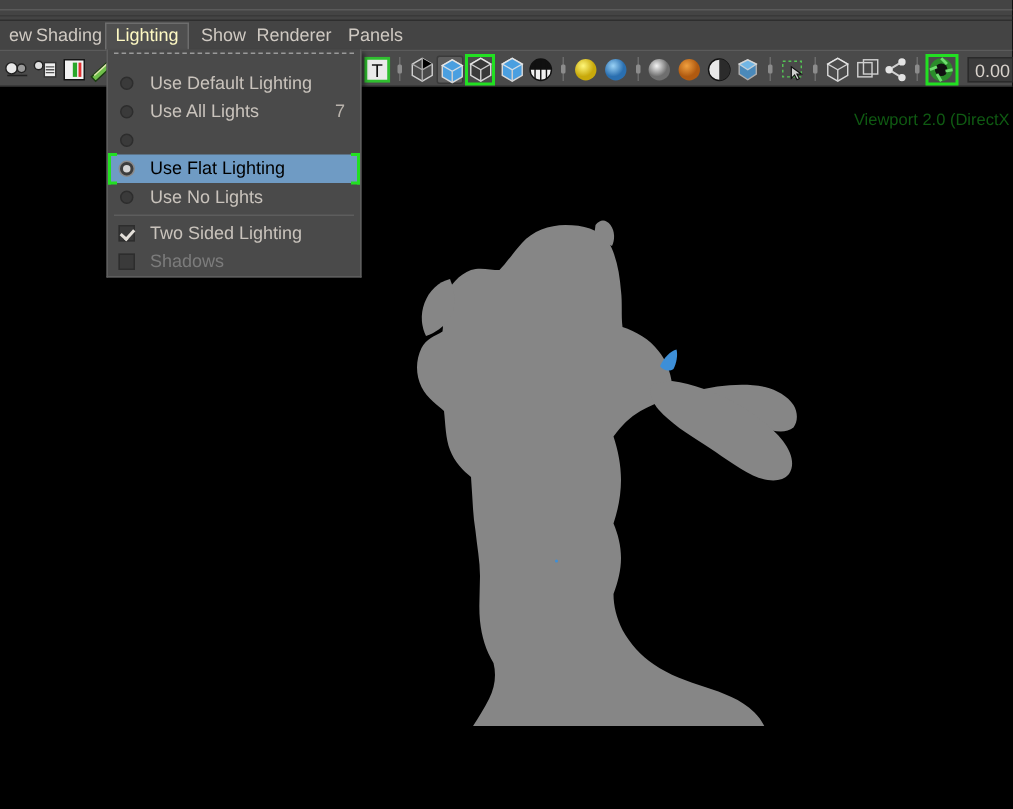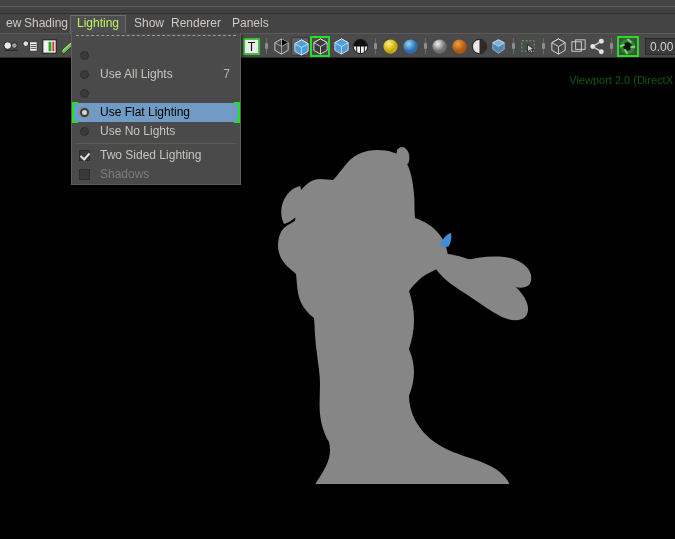--- a/index.html
+++ b/index.html
@@ -47,21 +47,21 @@
     height: 27px; line-height: 17px;
     font-size: 12px;
     color: #cfc9c2;
     padding: 0 6px;
     white-space: nowrap;
     box-sizing: border-box;
   }
   .menu-item.active {
     background: #4f4f4f;
     border: 1px solid #6d6d6d;
-    color: #bef264;
+    color: #fef9c3;
     line-height: 15px;
   }
 
   
   .toolbar {
     position: absolute; left: 0; top: 33px;
     width: 675px; height: 25px;
     background: #4a4a4a;
     border-top: 1px solid #5b5b5b;
     border-bottom: 1px solid #2a2a2a;
@@ -428,21 +428,21 @@
       <path fill="#3d8fd8" d="
         M 440,186 C 443,180 447,176 451,175 C 452,179 451,184 449,188
         C 446,190 442,189 440,186 Z
       "></path>
       <circle cx="371" cy="316" r="1" fill="#3d8fd8"></circle>
     </svg>
   </div>
 
   <div class="dropdown" id="dropdown">
     <div class="tearoff"></div>
-  <div class="mrow"><span class="radio"></span></div>
+  <div class="mrow"><span class="radio"></span><span>Use Default Lighting</span></div>
       <div class="mrow"><span class="radio"></span><span>Use All Lights</span><span class="shortcut">7</span></div>
       <div class="mrow"><span class="radio"></span></div>
       <div class="mrow selected"><span class="radio on"></span><span>Use Flat Lighting</span><span class="bracket-l"></span><span class="bracket-r"></span></div>
       <div class="mrow"><span class="radio"></span><span>Use No Lights</span></div>
       <div class="msep"></div>
       <div class="mrow"><span class="checkbox on"></span><span>Two Sided Lighting</span></div>
       <div class="mrow disabled"><span class="checkbox"></span><span>Shadows</span></div>
     </div>
 
 </div>

